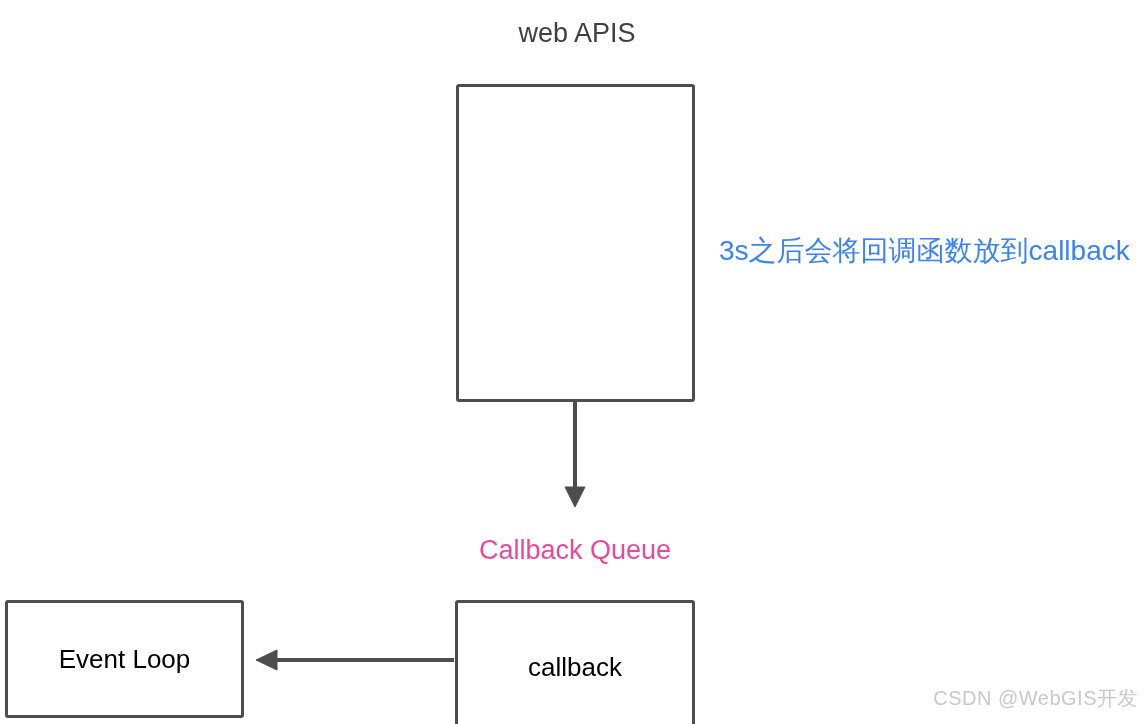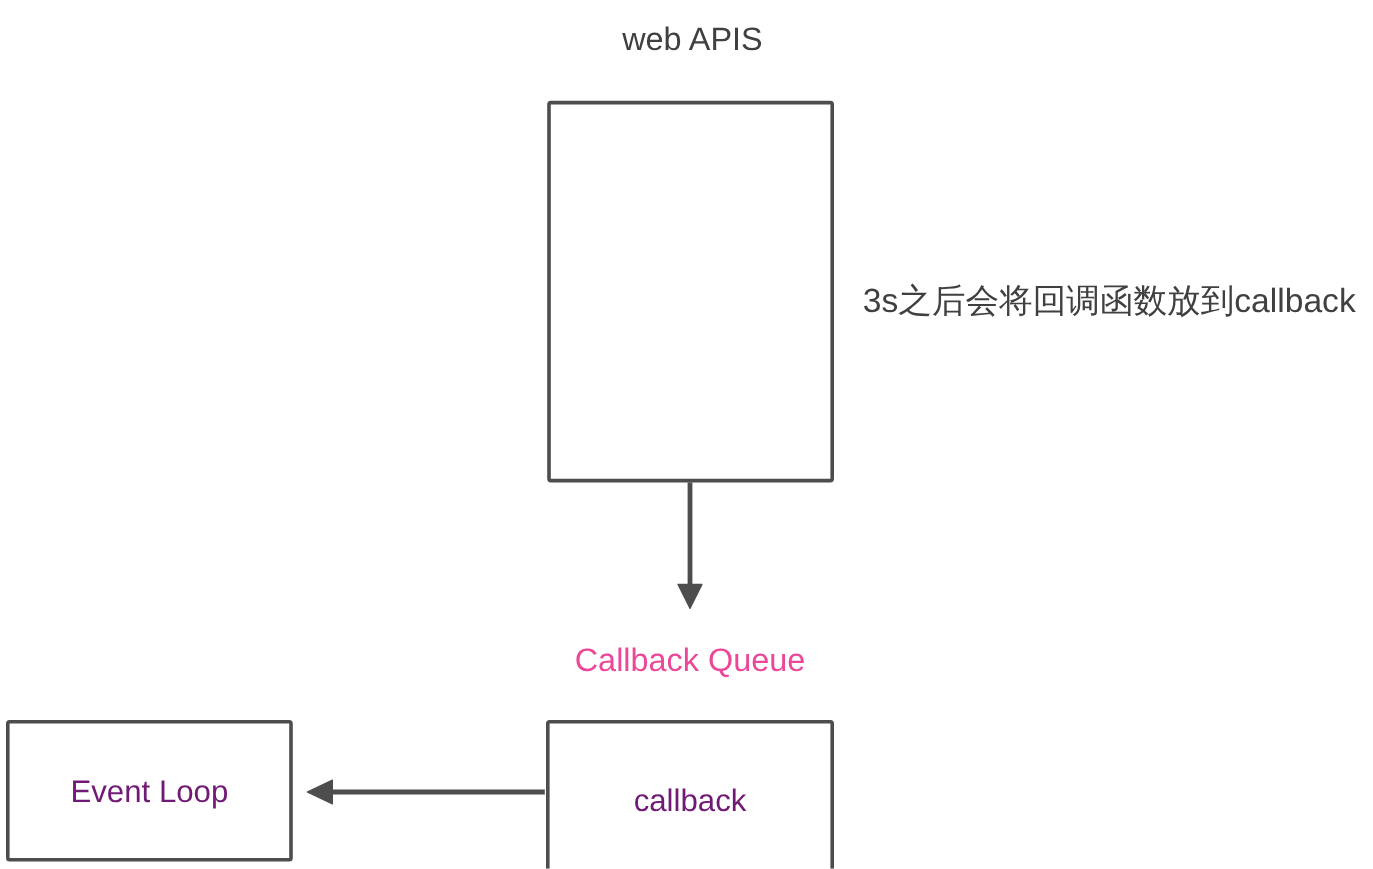--- a/index.html
+++ b/index.html
@@ -49,31 +49,31 @@
     height: 134px;
   }
   .event-loop-box {
     left: 5px;
     top: 600px;
     width: 239px;
     height: 118px;
   }
   .box-label {
     font-size: 26px;
-    color: #701a75;
+    color: #000000;
     white-space: nowrap;
   }
   .annotation {
     position: absolute;
     left: 719px;
     top: 228px;
     width: 425px;
     font-size: 28px;
     line-height: 46px;
-    color: #404040;
+    color: #3b82f6;
   }
   .annotation .line {
     white-space: nowrap;
   }
   .queue-label {
     position: absolute;
     left: 435px;
     top: 535px;
     width: 280px;
     text-align: center;
@@ -130,14 +130,15 @@
   <div class="queue-label">Callback Queue</div>
 
   <div class="shape-box callback-box">
     <span class="box-label">callback</span>
   </div>
 
   <div class="shape-box event-loop-box">
     <span class="box-label">Event Loop</span>
   </div>
 
+  <div class="watermark">CSDN @WebGIS开发</div>
 
 </div>
 
 </body></html>

